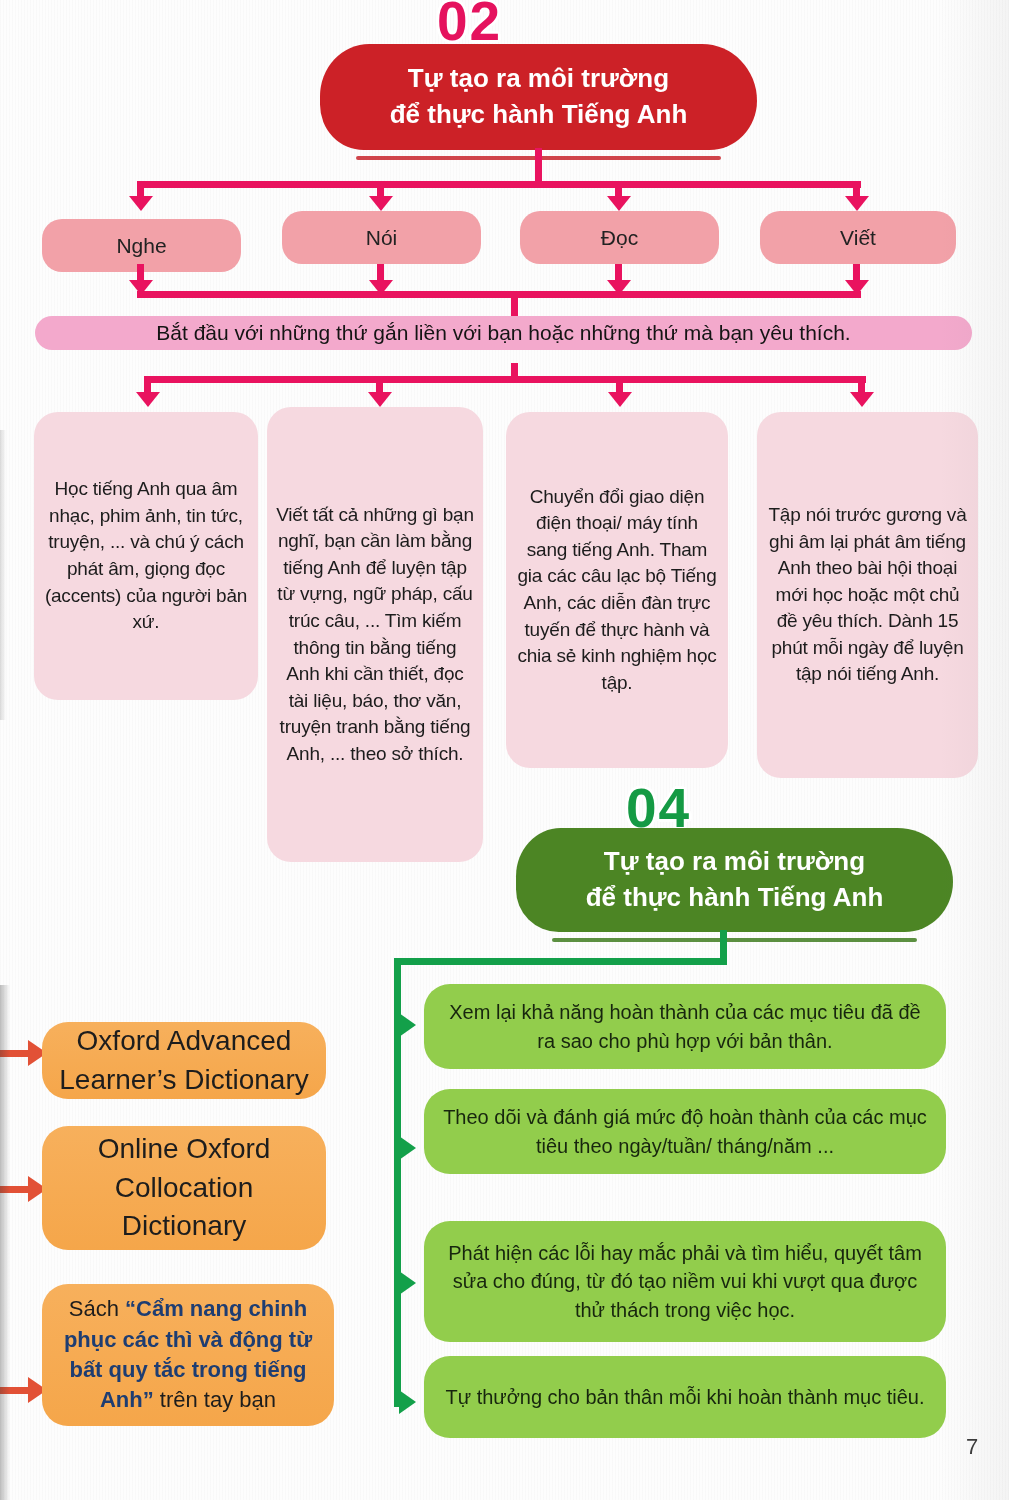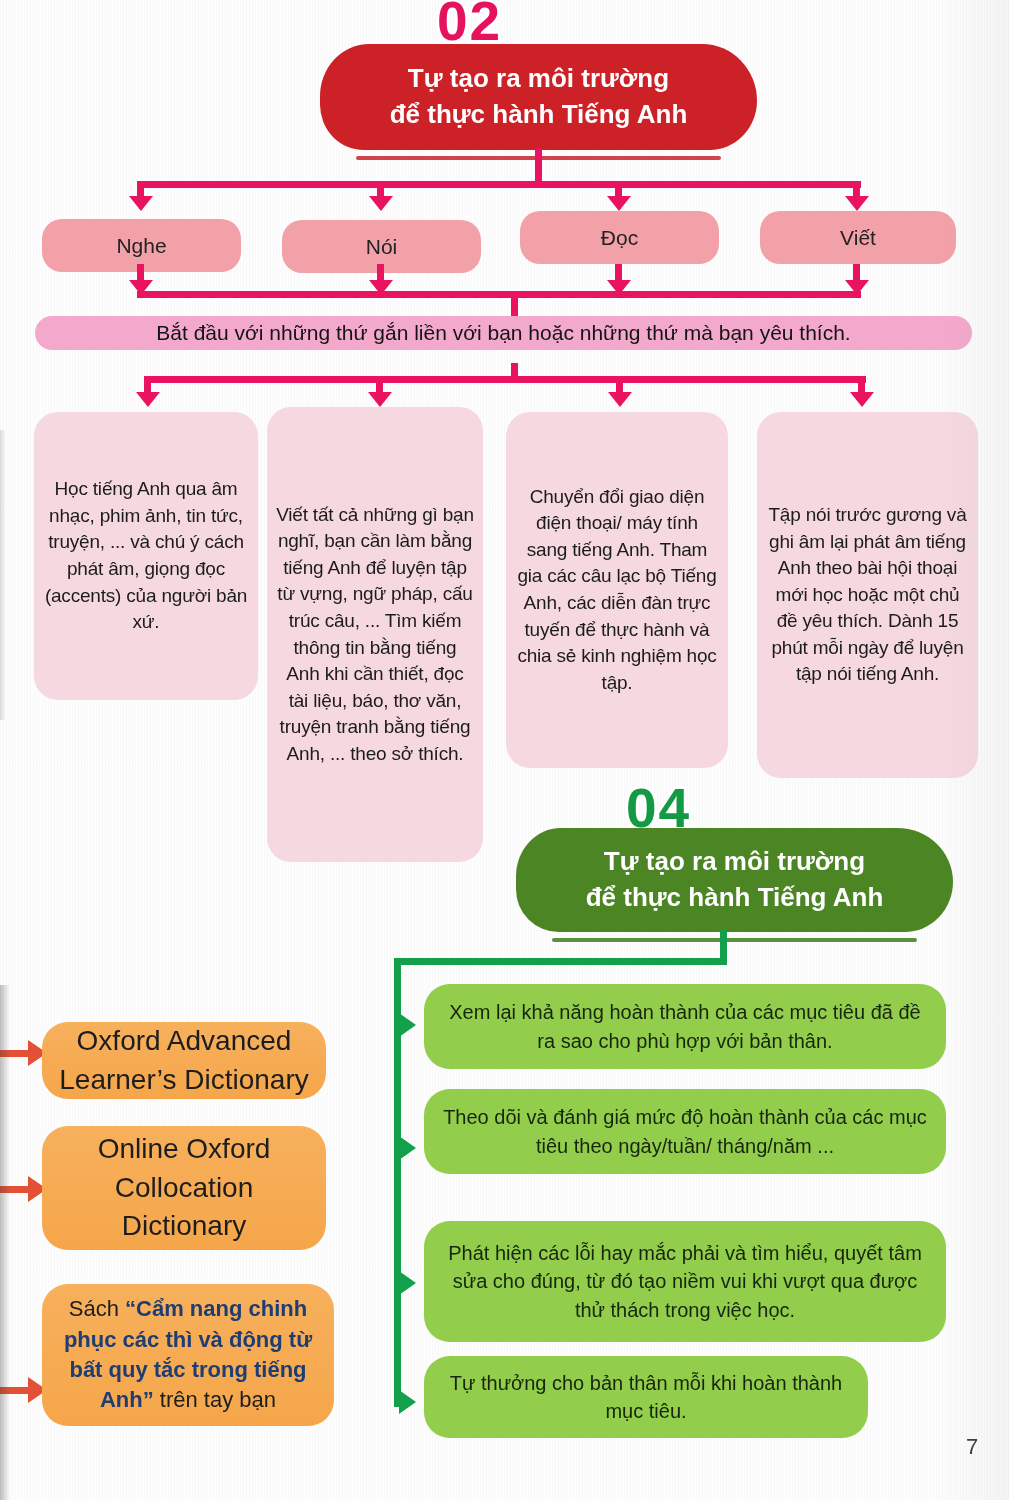--- a/index.html
+++ b/index.html
@@ -73,21 +73,21 @@
   <div class="ln" style="left:377px;top:181px;width:7px;height:17px;"></div>
   <div class="tri-d" style="left:369px;top:196px;"></div>
   <div class="ln" style="left:615px;top:181px;width:7px;height:17px;"></div>
   <div class="tri-d" style="left:607px;top:196px;"></div>
   <div class="ln" style="left:853px;top:181px;width:7px;height:17px;"></div>
   <div class="tri-d" style="left:845px;top:196px;"></div>
 
   <div class="skill" style="left:42px;top:211px;width:199px;margin-top:8px;">
       <span>Nghe</span>
     </div>
-  <div class="skill" style="left:282px;top:211px;width:199px;margin-top:9px;">
+  <div class="skill" style="left:282px;top:211px;width:199px;">
       <span>Nói</span>
     </div>
   <div class="skill" style="left:520px;top:211px;width:199px;">
       <span>Đọc</span>
     </div>
   <div class="skill" style="left:760px;top:211px;width:196px;">
       <span>Viết</span>
     </div>
 
   <div class="ln" style="left:137px;top:264px;width:7px;height:18px;"></div>
@@ -146,21 +146,21 @@
 
   <div class="step" style="left:424px;top:984px;width:522px;height:85px;">
       <span>Xem lại khả năng hoàn thành của các mục tiêu đã đề ra sao cho phù hợp với bản thân.</span>
     </div>
   <div class="step" style="left:424px;top:1089px;width:522px;height:85px;">
       <span>Theo dõi và đánh giá mức độ hoàn thành của các mục tiêu theo ngày/tuần/ tháng/năm ...</span>
     </div>
   <div class="step" style="left:424px;top:1221px;width:522px;height:121px;">
       <span>Phát hiện các lỗi hay mắc phải và tìm hiểu, quyết tâm sửa cho đúng, từ đó tạo niềm vui khi vượt qua được thử thách trong việc học.</span>
     </div>
-  <div class="step" style="left:424px;top:1356px;width:444px;height:82px;">
+  <div class="step" style="left:424px;top:1356px;width:522px;height:82px;">
       <span>Tự thưởng cho bản thân mỗi khi hoàn thành mục tiêu.</span>
     </div>
 
   <div class="oln" style="left:0px;top:1050px;width:30px;height:7px;"></div>
   <div class="tri-r-o" style="left:28px;top:1040px;"></div>
   <div class="oln" style="left:0px;top:1186px;width:30px;height:7px;"></div>
   <div class="tri-r-o" style="left:28px;top:1176px;"></div>
   <div class="oln" style="left:0px;top:1387px;width:30px;height:7px;"></div>
   <div class="tri-r-o" style="left:28px;top:1377px;"></div>
 

